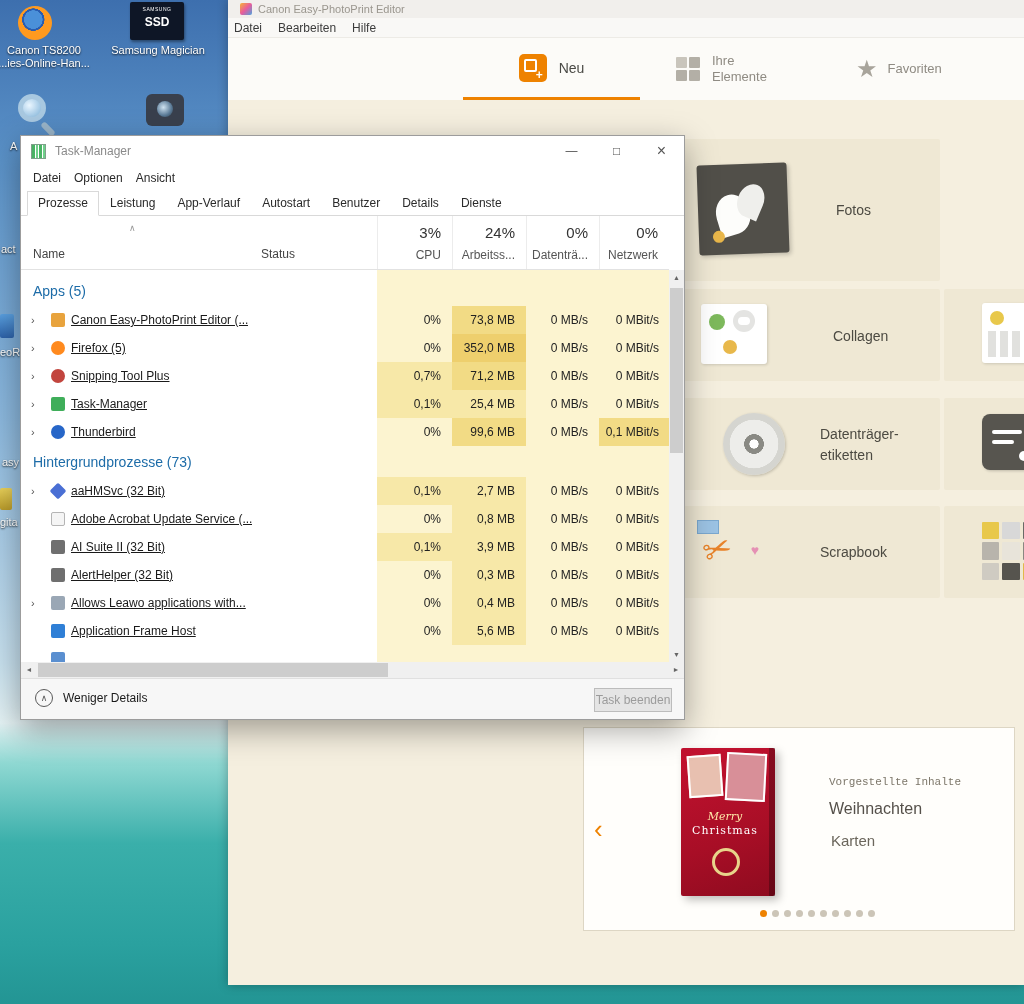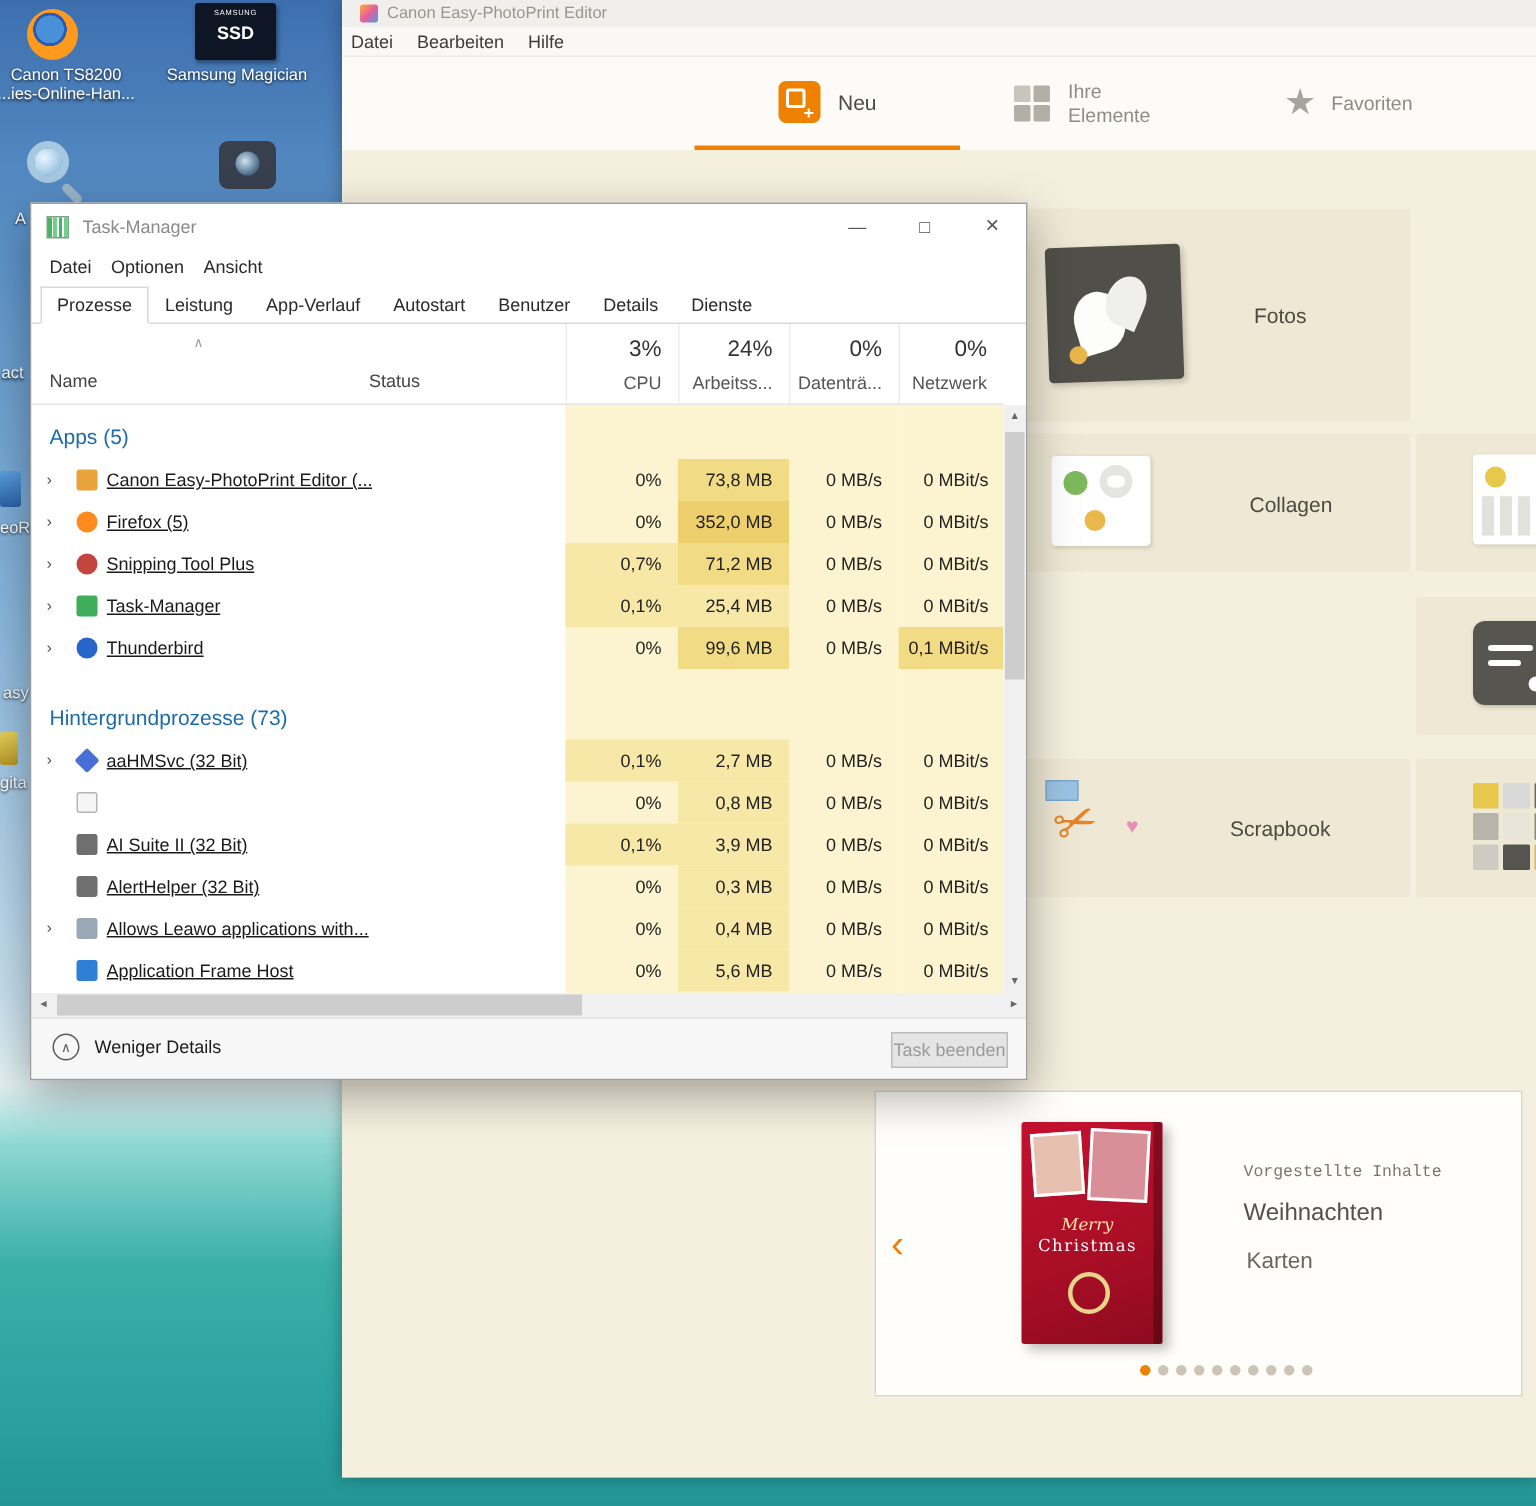--- a/index.html
+++ b/index.html
@@ -120,32 +120,32 @@
   .cap-min { right:90px; } .cap-max { right:45px; } .cap-close { right:0; font-size:16px; }
   .tm-menubar { position:absolute; left:0; top:30px; right:0; height:24px; display:flex; align-items:center; gap:13px; padding-left:12px; font-size:12px; color:#2a2a2a; background:#fff; }
   .tm-tabs { position:absolute; left:0; top:54px; right:0; height:26px; display:flex; align-items:flex-end; padding-left:6px; font-size:12px; color:#2a2a2a; border-bottom:1px solid #d9d9d9; background:#fff; }
   .tm-tab { padding:4px 10px 5px; border:1px solid transparent; margin-bottom:-1px; white-space:nowrap; }
   .tm-tab.active { background:#fff; border-color:#d9d9d9; border-bottom-color:#fff; }
   .tm-colheader { position:absolute; left:0; top:80px; width:648px; height:54px; border-bottom:1px solid #e2e2e2; font-size:12px; color:#444; background:#fff; }
   .colsep { position:absolute; top:0; bottom:0; width:1px; background:#ececec; }
   .cs1{left:356px}.cs2{left:431px}.cs3{left:505px}.cs4{left:578px}
   .hdr-name { position:absolute; left:12px; bottom:8px; }
   .hdr-sort { position:absolute; left:108px; top:7px; font-size:9px; color:#999; }
-  .hdr-status { position:absolute; left:225px; bottom:8px;margin-top:47px; }
+  .hdr-status { position:absolute; left:240px; bottom:8px;margin-top:47px; }
   .pctcol { position:absolute; top:0; height:54px; }
   .pc-cpu{left:356px;width:75px}.pc-mem{left:431px;width:74px}.pc-disk{left:505px;width:73px}.pc-net{left:578px;width:70px}
   .pct { position:absolute; right:11px; top:8px; font-size:15px; color:#333; }
   .pcl { position:absolute; right:11px; bottom:8px; font-size:12px; color:#555; }
 
   .tm-list { position:absolute; left:0; top:134px; width:648px; height:392px; overflow:hidden; background:#fff; }
   .stripe { position:absolute; top:0; height:392px; background:var(--heat_base,#fcf4d0); }
   .st-cpu{left:356px;width:75px}.st-mem{left:431px;width:74px}.st-disk{left:505px;width:73px}.st-net{left:578px;width:70px}
   .tm-rows { position:relative; padding-top:6px; }
   .tm-group { height:30px; line-height:30px; padding-left:12px; font-size:14px; color:var(--group_text,#1d6ca8); position:relative; }
-  .tm-group.second { margin-top:17px; }
+  .tm-group.second { margin-top:1px; }
   .tm-row { position:relative; height:28px; }
   .arrow { position:absolute; left:10px; top:0; line-height:28px; font-size:11px; color:#555; }
   .picon { position:absolute; left:30px; top:7px; width:14px; height:14px; border-radius:2px; }
   .picon.circle { border-radius:50%; }
   .picon.diamond { transform:rotate(45deg) scale(.85); }
   .picon.square-light { border:1px solid #b5b5b5; }
   .pname { position:absolute; left:50px; top:0; line-height:28px; font-size:12px; color:#1a1a1a; white-space:nowrap; max-width:240px; overflow:hidden;text-decoration:underline; }
   .cell { position:absolute; top:0; height:28px; line-height:28px; text-align:right; font-size:12px; color:#222; }
   .c-cpu{left:356px;width:75px;padding-right:11px}.c-mem{left:431px;width:74px;padding-right:11px}
   .c-disk{left:505px;width:73px;padding-right:11px}.c-net{left:578px;width:70px;padding-right:10px}
@@ -264,20 +264,27 @@
           <div class="cc3"></div>
       </div>
       <div class="tile-label lbl-collagen">Collagen</div>
     </div>
     <div class="tile tile-p2">
       <div class="thumb-cal">
         <div class="cal-dot"></div>
           <div class="cal-grid"></div>
       </div>
     </div>
+    <div class="tile tile-disc">
+      <div class="thumb-disc"></div>
+      <div class="tile-label lbl-disc">
+        <div>Datenträger-</div>
+        <div>etiketten</div>
+      </div>
+    </div>
     <div class="tile tile-p3">
       <div class="thumb-dlabel">
         <div class="dl-line1"></div>
           <div class="dl-line2"></div>
           <div class="dl-dot"></div>
       </div>
     </div>
     <div class="tile tile-scrapbook">
       <div class="thumb-scrap">
         <div class="washi"></div>
@@ -465,20 +472,21 @@
             <span class="pname">aaHMSvc (32 Bit)</span>
             <span class="cell c-cpu h2">0,1%</span>
             <span class="cell c-mem h2">2,7 MB</span>
             <span class="cell c-disk">0 MB/s</span>
             <span class="cell c-net">0 MBit/s</span>
           </div>
 
           <div class="tm-row">
             <span class="arrow"></span>
             <span class="picon square-light" style="background: rgb(245, 245, 245);"></span>
+            <span class="pname">Adobe Acrobat Update Service (...</span>
             <span class="cell c-cpu">0%</span>
             <span class="cell c-mem h2">0,8 MB</span>
             <span class="cell c-disk">0 MB/s</span>
             <span class="cell c-net">0 MBit/s</span>
           </div>
 
           <div class="tm-row">
             <span class="arrow"></span>
             <span class="picon square" style="background: rgb(111, 111, 111);"></span>
             <span class="pname">AI Suite II (32 Bit)</span>

